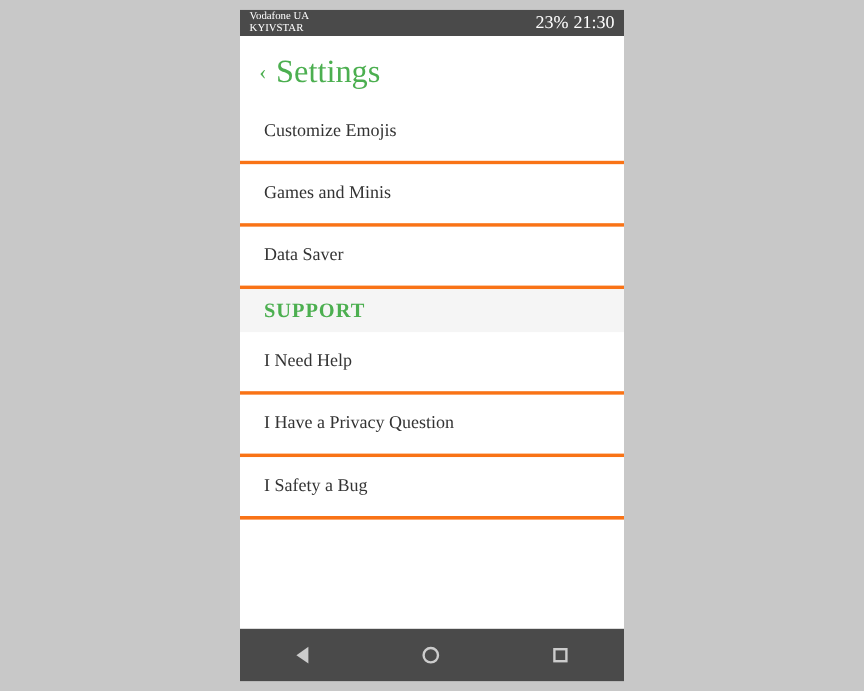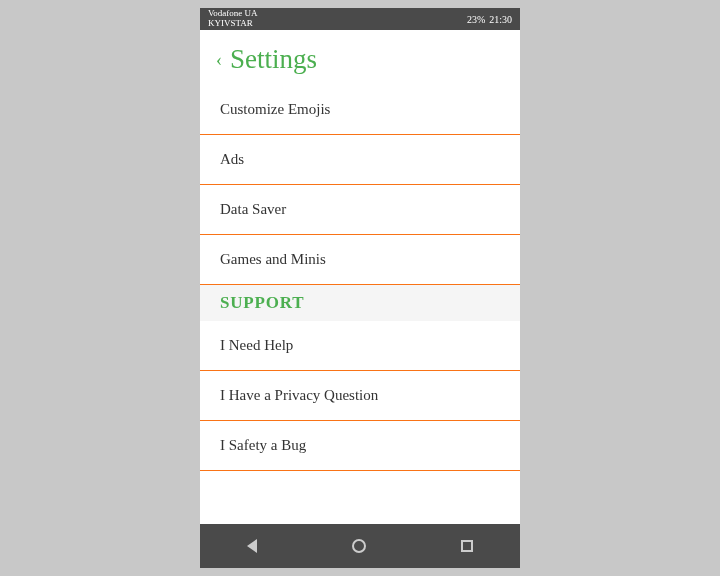--- a/index.html
+++ b/index.html
@@ -39,21 +39,21 @@
     .status-bar-left {
       color: #fff;
       font-size: 9px;
       display: flex;
       flex-direction: column;
       line-height: 1.1;
     }
 
     .status-bar-right {
       color: #fff;
-      font-size: 10px;
+      font-size: 15px;
       display: flex;
       align-items: center;
       gap: 4px;
     }
 
     
     .app-content {
       flex: 1;
       background: #fff;
       overflow-y: auto;
@@ -78,21 +78,21 @@
 
     .header-title {
       color: #4CAF50;
       font-size: 27px;
       font-weight: 400;
     }
 
     
     .menu-item {
       padding: 16px 20px;
-      border-bottom: 1px solid #f97316;
+      border-bottom: 3px solid #f97316;
       color: #333;
       font-size: 15px;
       font-weight: 400;
       cursor: pointer;
       background: #fff;
     }
 
     
     .section-header {
       background: #f5f5f5;
@@ -166,23 +166,22 @@
 
   <div class="app-content">
 
     <div class="header">
       <span class="back-arrow">‹</span>
       <span class="header-title">Settings</span>
     </div>
 
     <div>
       <div class="menu-item">Customize Emojis</div>
-      <div class="menu-item">Ads</div>
+      <div class="menu-item">Games and Minis</div>
       <div class="menu-item">Data Saver</div>
-      <div class="menu-item">Games and Minis</div>
     </div>
 
     <div class="section-header">SUPPORT</div>
     <div>
       <div class="menu-item">I Need Help</div>
       <div class="menu-item">I Have a Privacy Question</div>
     </div>
 
     <div>
       <div class="menu-item">I Safety a Bug</div>

